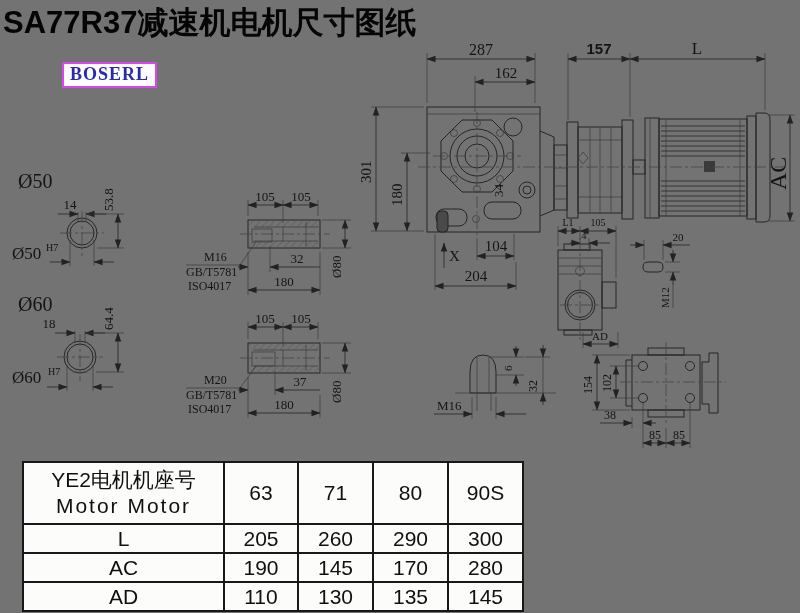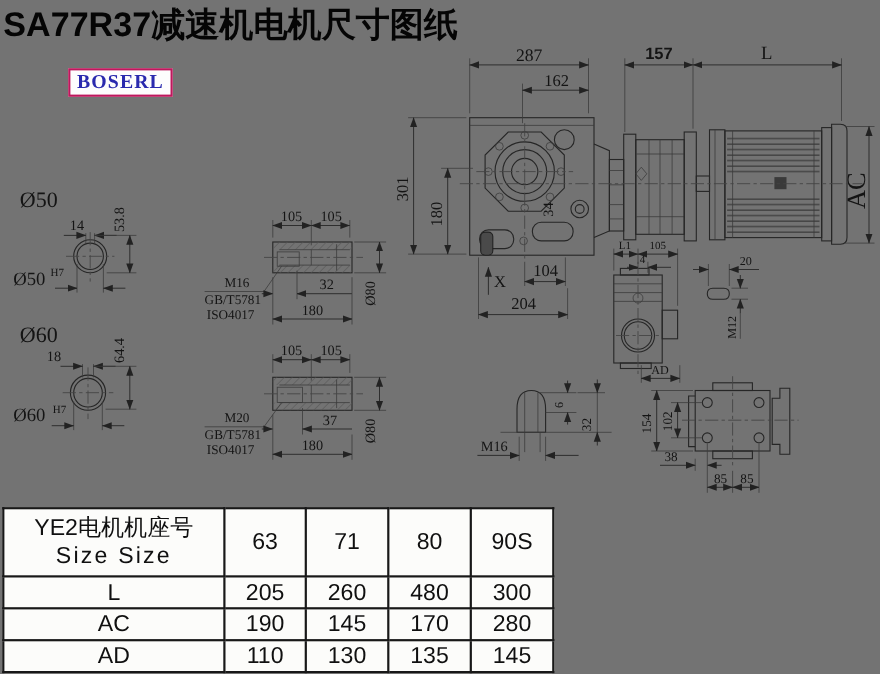--- a/index.html
+++ b/index.html
@@ -1,34 +1,34 @@
 <!DOCTYPE html>
 <html><head>
 <meta charset="utf-8">
 <style>
   html,body{margin:0;padding:0;background:#e9e9e9;}
   .stage{position:relative;width:800px;height:613px;background:#737373;overflow:hidden;
          font-family:"Liberation Serif",serif;color:#111;}
   .title{position:absolute;left:3px;top:2px;font-family:"Liberation Sans",sans-serif;
          font-weight:bold;font-size:31px;letter-spacing:0px;color:#050505;white-space:nowrap;}
-  .logo{position:absolute;left:62px;top:62px;border:2px solid #be185d;background:#fdfdfd;
+  .logo{position:absolute;left:62px;top:62px;border:2px solid #d946ef;background:#fdfdfd;
         padding:0 6px 1px 6px;color:#2a2aae;font-family:"Liberation Serif",serif;
         font-weight:bold;font-size:18px;letter-spacing:1px;}
   svg{position:absolute;left:0;top:0;}
   svg .ln{stroke:#262626;stroke-width:1;fill:none;}
   svg .tn{stroke:#3a3a3a;stroke-width:0.7;fill:none;}
   svg .cl{stroke:#444;stroke-width:0.8;fill:none;stroke-dasharray:12 3 3 3;}
   svg .dim{stroke:#2e2e2e;stroke-width:0.9;fill:none;}
   svg text{fill:#141414;font-family:"Liberation Serif",serif;}
   svg .t16{font-size:16px;} svg .t15{font-size:15px;} svg .t13{font-size:13px;}
   svg .t12{font-size:12px;} svg .t11{font-size:11px;} svg .t10{font-size:10px;}
   svg .t20{font-size:20px;} svg .t17{font-size:17px;} svg .t24{font-size:24px;}
   svg .sans{font-family:"Liberation Sans",sans-serif;font-weight:bold;font-size:15px;}
   .dimtable{position:absolute;left:2px;top:461px;}
-  table{border-collapse:collapse;table-layout:fixed;width:500px;background:#fcfcfa;}
+  table{border-collapse:collapse;table-layout:fixed;width:500px;background:#fcfcfa;margin-left:20px;}
   td{border:2px solid #181818;text-align:center;vertical-align:middle;padding:0;
      font-family:"Liberation Sans",sans-serif;font-size:21px;color:#101010;}
   td.hd{font-size:21px;line-height:1.25;}
   tr.r1{height:62px;} tr.rn{height:29px;}
 </style>
 </head>
 <body>
 
 <div class="stage">
 
@@ -373,32 +373,32 @@
         <col style="width:201px">
           <col style="width:74px">
           <col style="width:75px">
           <col style="width:75px">
           <col style="width:75px">
       </colgroup>
       <tbody>
           <tr class="r1">
         <td class="hd">
           <div>YE2电机机座号</div>
-          <div style="letter-spacing:2px;">Size Size</div>
+          <div style="letter-spacing:2px;">Motor Motor</div>
         </td>
         <td>63</td>
         <td>71</td>
         <td>80</td>
         <td>90S</td>
       </tr>
       <tr class="rn">
         <td>L</td>
         <td>205</td>
         <td>260</td>
-        <td>480</td>
+        <td>290</td>
         <td>300</td>
       </tr>
       <tr class="rn">
         <td>AC</td>
         <td>190</td>
         <td>145</td>
         <td>170</td>
         <td>280</td>
       </tr>
       <tr class="rn">

